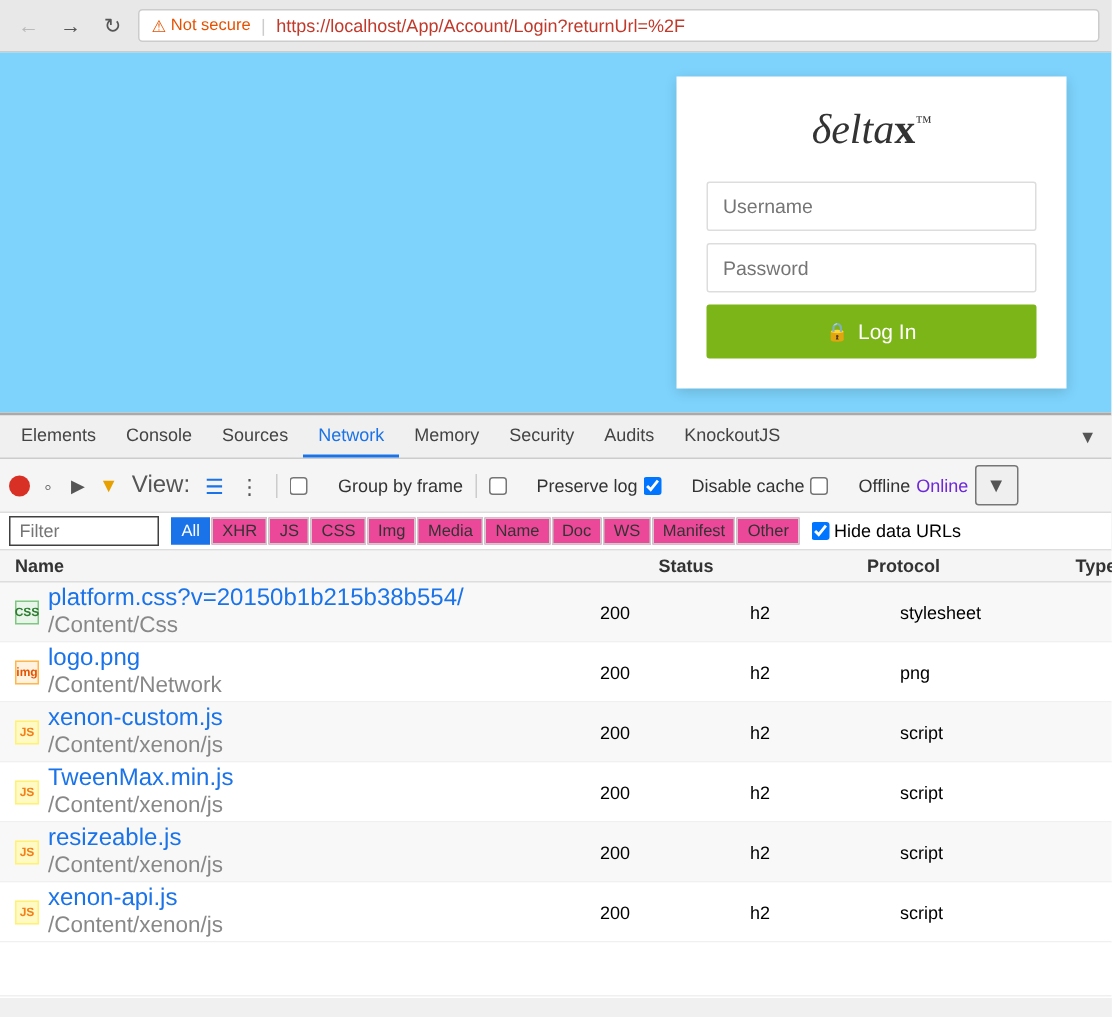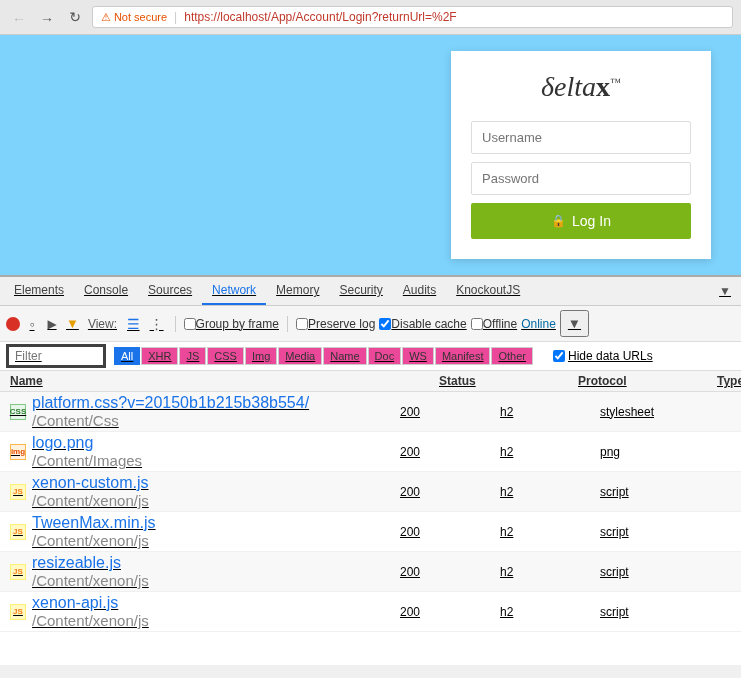--- a/index.html
+++ b/index.html
@@ -20,47 +20,47 @@
     .page-content { background: #7dd3fc; height: 240px; display: flex; align-items: center; justify-content: flex-end; padding: 20px 30px; }
     .login-panel { background: white; width: 260px; padding: 20px; box-shadow: 0 2px 8px rgba(0,0,0,0.15); }
     .logo-area { text-align: center; margin-bottom: 18px; }
     .logo-text { font-size: 28px; font-family: Georgia, serif; color: #333; font-style: italic; }
     .logo-tm { font-size: 11px; vertical-align: super; }
     .login-input { width: 100%; border: 1px solid #ddd; padding: 8px 10px; margin-bottom: 8px; font-size: 13px; color: #999; border-radius: 2px; outline: none; }
     .login-btn { width: 100%; background: #7cb518; border: none; color: white; padding: 10px; font-size: 14px; cursor: pointer; border-radius: 2px; display: flex; align-items: center; justify-content: center; gap: 6px; }
     .lock-icon { font-size: 12px; }
 
     
-    .devtools { background: #f5f5f5; border-top: 2px solid #aaa; height: 390px; display: flex; flex-direction: column; text-decoration: underline; }
+    .devtools { background: #f5f5f5; border-top: 2px solid #aaa; height: 390px; display: flex; flex-direction: column; }
     .devtools-tabs { display: flex; align-items: center; background: #f0f0f0; border-bottom: 1px solid #ccc; padding: 0 4px; }
     .devtools-tab { padding: 6px 10px; font-size: 12px; cursor: pointer; color: #444; border-bottom: 2px solid transparent; white-space: nowrap; }
     .devtools-tab.active { color: #1a73e8; border-bottom: 2px solid #1a73e8; }
     .tab-spacer { flex: 1; }
     .chevron-btn { padding: 4px 6px; cursor: pointer; color: #555; }
 
     
     .network-toolbar { display: flex; align-items: center; padding: 4px 6px; background: #f5f5f5; border-bottom: 1px solid #ddd; flex-wrap: wrap; gap: 4px; }
     .record-btn { width: 14px; height: 14px; border-radius: 50%; background: #d93025; border: none; cursor: pointer; }
     .clear-btn { width: 16px; height: 16px; background: none; border: none; cursor: pointer; color: #555; font-size: 14px; }
     .camera-btn { width: 16px; height: 16px; background: none; border: none; cursor: pointer; color: #555; font-size: 12px; }
     .filter-icon-btn { background: none; border: none; cursor: pointer; color: #e8a000; font-size: 13px; padding: 0 2px; }
-    .view-label { color: #555; margin: 0 3px; font-size: 12px; }
+    .view-label { color: #555; margin: 0 3px; font-size: 16px; }
     .view-btn { background: none; border: none; cursor: pointer; color: #555; font-size: 14px; padding: 1px 3px; }
     .view-btn.active { color: #1a73e8; }
     .divider-v { width: 1px; height: 16px; background: #ccc; margin: 0 4px; }
-    .checkbox-group { display: flex; align-items: center; gap: 0; font-size: 12px; color: #333; }
+    .checkbox-group { display: flex; align-items: center; gap: 20px; font-size: 12px; color: #333; }
     .checkbox-group input[type=checkbox] { width: 12px; height: 12px; }
 
     
     .filter-bar { display: flex; align-items: center; padding: 2px 6px; background: white; border-bottom: 1px solid #ddd; }
-    .filter-input { border: 3px solid #404040; padding: 2px 6px; font-size: 12px; width: 100px; outline: none; }
+    .filter-input { border: 1px solid #404040; padding: 2px 6px; font-size: 12px; width: 100px; outline: none; }
     .filter-btns { display: flex; gap: 1px; margin-left: 8px; align-items: center; }
     .filter-btn { padding: 2px 6px; font-size: 11px; border: 1px solid #ccc; background: #ec4899; cursor: pointer; color: #333; }
     .filter-btn.active { background: #1a73e8; color: white; border-color: #1a73e8; }
-    .hide-data-checkbox { display: flex; align-items: center; gap: 3px; margin-left: 20px; font-size: 12px; }
+    .hide-data-checkbox { display: flex; align-items: center; gap: 3px; margin-left: 8px; font-size: 12px; }
     .hide-data-checkbox input { width: 12px; height: 12px; }
 
     
     .timeline { height: 60px; background: white; border-bottom: 1px solid #ddd; position: relative; overflow: hidden; }
     .timeline-labels { display: flex; padding: 2px 0; border-bottom: 1px solid #eee; }
     .timeline-label { flex: 1; text-align: center; font-size: 10px; color: #888; }
     .timeline-area { height: 40px; background: white; }
 
     
     .network-table { flex: 1; overflow-y: auto; background: white; }
@@ -149,21 +149,21 @@
       <span>Preserve log</span>
     </label>
     <label class="checkbox-group">
       <input type="checkbox" checked="" style="">
       <span>Disable cache</span>
     </label>
     <label class="checkbox-group">
       <input type="checkbox" style="">
       <span>Offline</span>
     </label>
-    <span style="font-size:12px;color:#0369a1;">Online</span>
+    <span style="font-size:12px;color:#6d28d9;">Online</span>
     <button class="chevron-btn">▼</button>
   </div>
 
   <div class="filter-bar">
     <input class="filter-input" type="text" placeholder="Filter" style="">
     <div class="filter-btns">
       <button class="filter-btn active">All</button>
       <button class="filter-btn">XHR</button>
       <button class="filter-btn">JS</button>
       <button class="filter-btn">CSS</button>
@@ -201,21 +201,21 @@
       <div class="col">200</div>
       <div class="col">h2</div>
       <div class="col">stylesheet</div>
     </div>
 
     <div class="table-row">
       <div class="resource-name col">
         <div class="resource-icon img">img</div>
         <div class="resource-info">
           <span class="resource-filename">logo.png</span>
-          <span class="resource-path">/Content/Images</span>
+          <span class="resource-path">/Content/Network</span>
         </div>
       </div>
       <div class="col">200</div>
       <div class="col">h2</div>
       <div class="col">png</div>
     </div>
 
     <div class="table-row">
       <div class="resource-name col">
         <div class="resource-icon js">JS</div>

